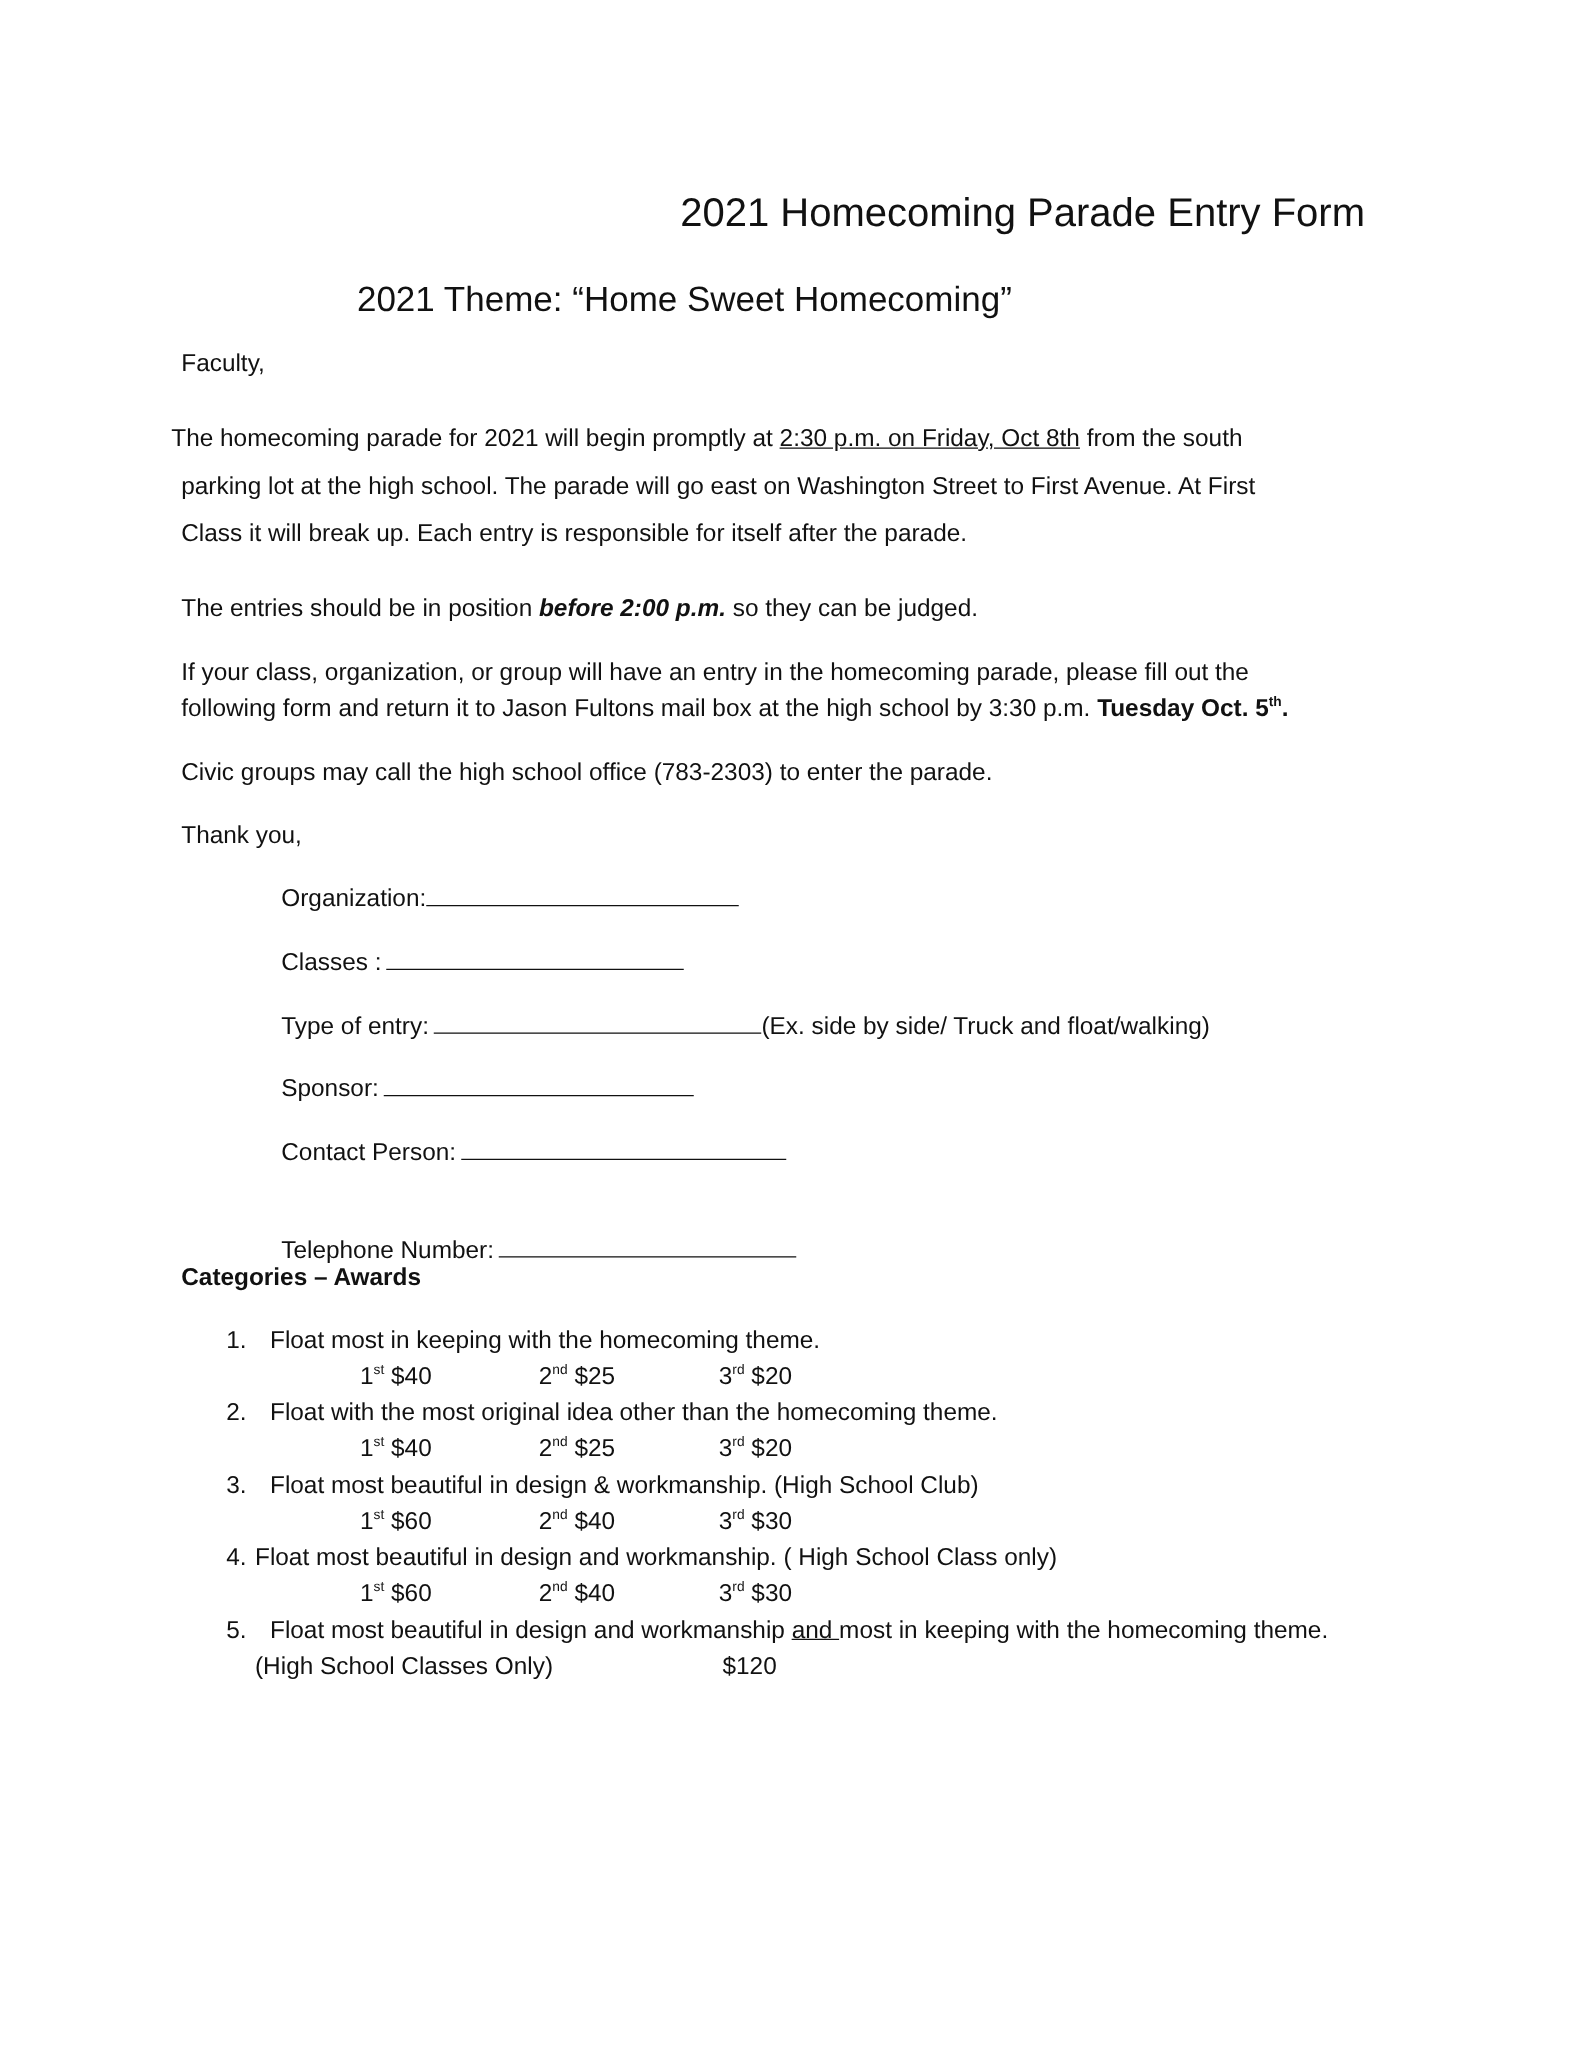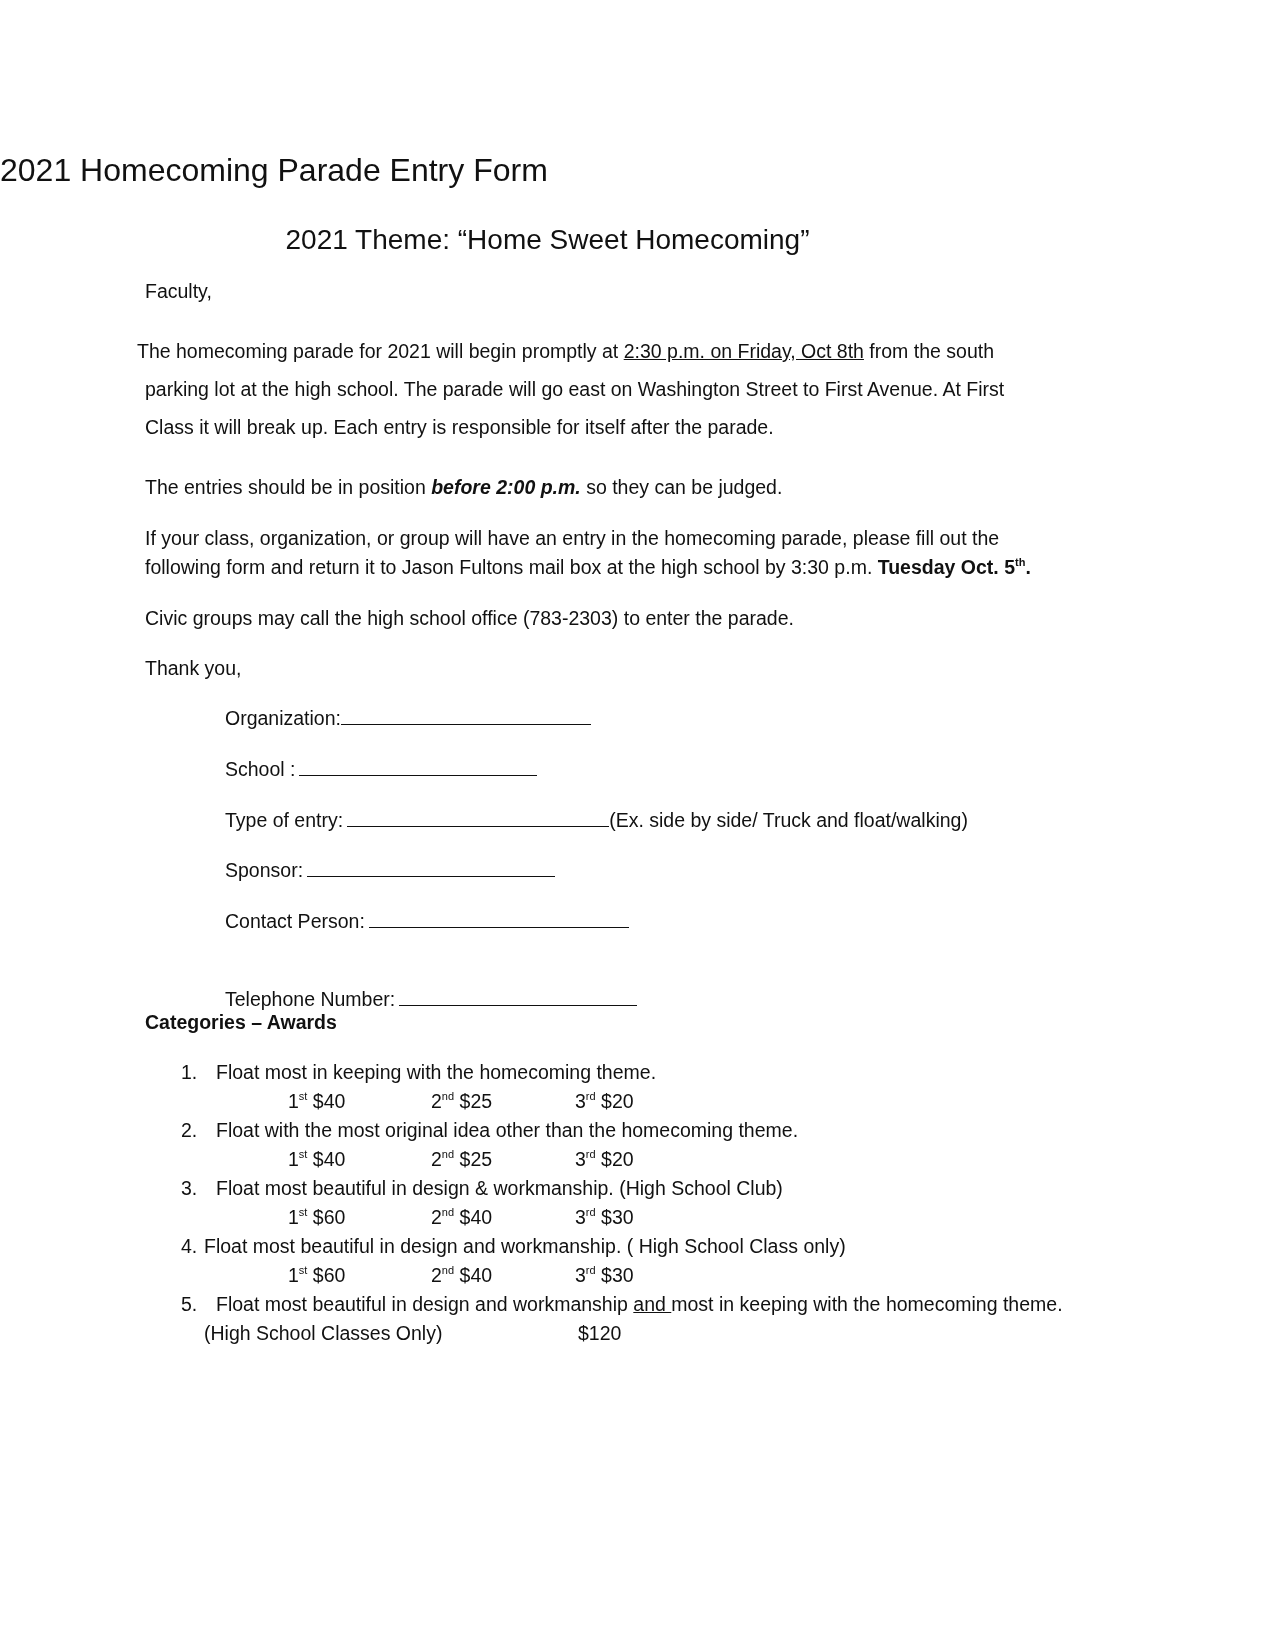--- a/index.html
+++ b/index.html
@@ -2,21 +2,21 @@
 <html><head>
   <meta charset="utf-8">
   <style>
     html, body { margin: 0; padding: 0; background: #ffffff; }
     body {
       width: 1275px; height: 1650px; position: relative; overflow: hidden;
       font-family: "Liberation Sans", sans-serif; color: #111111;
     }
     .page { position: absolute; left: 0; top: 0; width: 1275px; height: 1650px; background: #ffffff; }
     .abs { position: absolute; white-space: nowrap; }
-    .title { left: 0; width: 1092px; text-align: left; top: 150px; font-size: 32px; line-height: 40px; }
+    .title { left: 0; width: 1092px; text-align: right; top: 150px; font-size: 32px; line-height: 40px; }
     .subtitle { left: 0; width: 1095px; text-align: center; top: 222px; font-size: 28px; line-height: 36px; }
     .body-text { font-size: 19.5px; line-height: 24px; }
     .u { text-decoration: underline; }
     .bi { font-weight: bold; font-style: italic; }
     .b { font-weight: bold; }
     sup { font-size: 11px; vertical-align: 8px; line-height: 0; }
     .field { left: 225px; font-size: 19.5px; line-height: 24px; }
     .blank { display: inline-block; border-bottom: 1.5px solid #111; height: 18px; vertical-align: baseline; margin-left: 4px; }
     .list-num { font-size: 19.5px; line-height: 24px; }
     .prize { font-size: 19.5px; line-height: 24px; }
@@ -47,21 +47,21 @@
   </div>
 
   <div class="abs body-text" style="left:145px; top:606px;">Civic groups may call the high school office (783-2303) to enter the parade.</div>
 
   <div class="abs body-text" style="left:145px; top:656px;">Thank you,</div>
 
   <div class="abs field" style="top:706px;">
     <span>Organization:</span><span class="blank" style="width:250px; margin-left:0;"></span>
   </div>
   <div class="abs field" style="top:757px;">
-    <span>School :</span><span class="blank" style="width:238px;"></span>
+    <span>Classes :</span><span class="blank" style="width:238px;"></span>
   </div>
   <div class="abs field" style="top:808px;">
     <span>Type of entry:</span><span class="blank" style="width:262px;"></span><span>(Ex. side by side/ Truck and float/walking)</span>
   </div>
   <div class="abs field" style="top:858px;">
     <span>Sponsor:</span><span class="blank" style="width:248px;"></span>
   </div>
   <div class="abs field" style="top:909px;">
     <span>Contact Person:</span><span class="blank" style="width:260px;"></span>
   </div>

